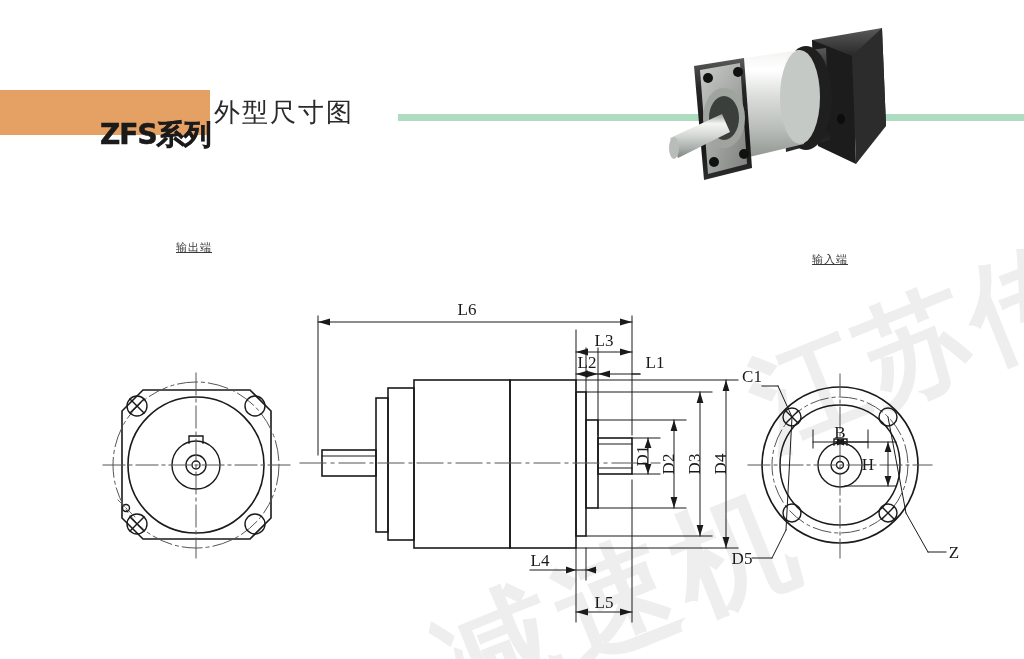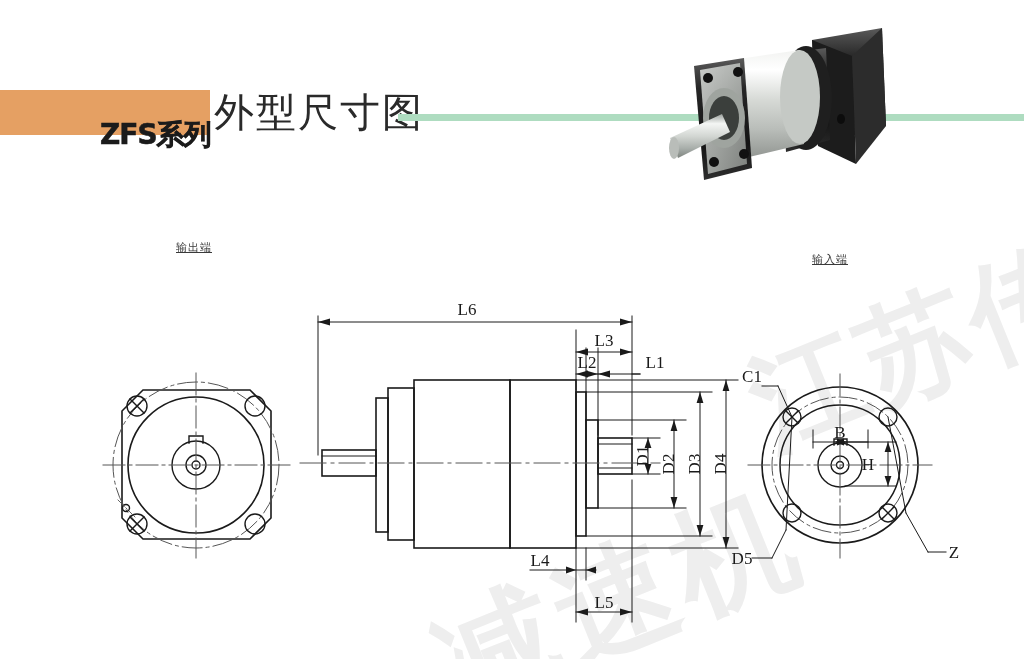--- a/index.html
+++ b/index.html
@@ -44,21 +44,21 @@
     line-height: 40px;
     white-space: nowrap;
     margin-top: 23px;
     -webkit-text-stroke: 0.6px #1b1b1b;
   }
   .title-main {
     position: absolute;
     left: 214px;
     top: 92px;
     font-family: "DejaVu Sans", sans-serif;
-    font-size: 40px;
+    font-size: 26px;
     letter-spacing: 2px;
     color: #2a2a2a;
     line-height: 40px;
     white-space: nowrap;
   }
   .green-rule {
     position: absolute;
     left: 398px;
     top: 114px;
     width: 626px;

